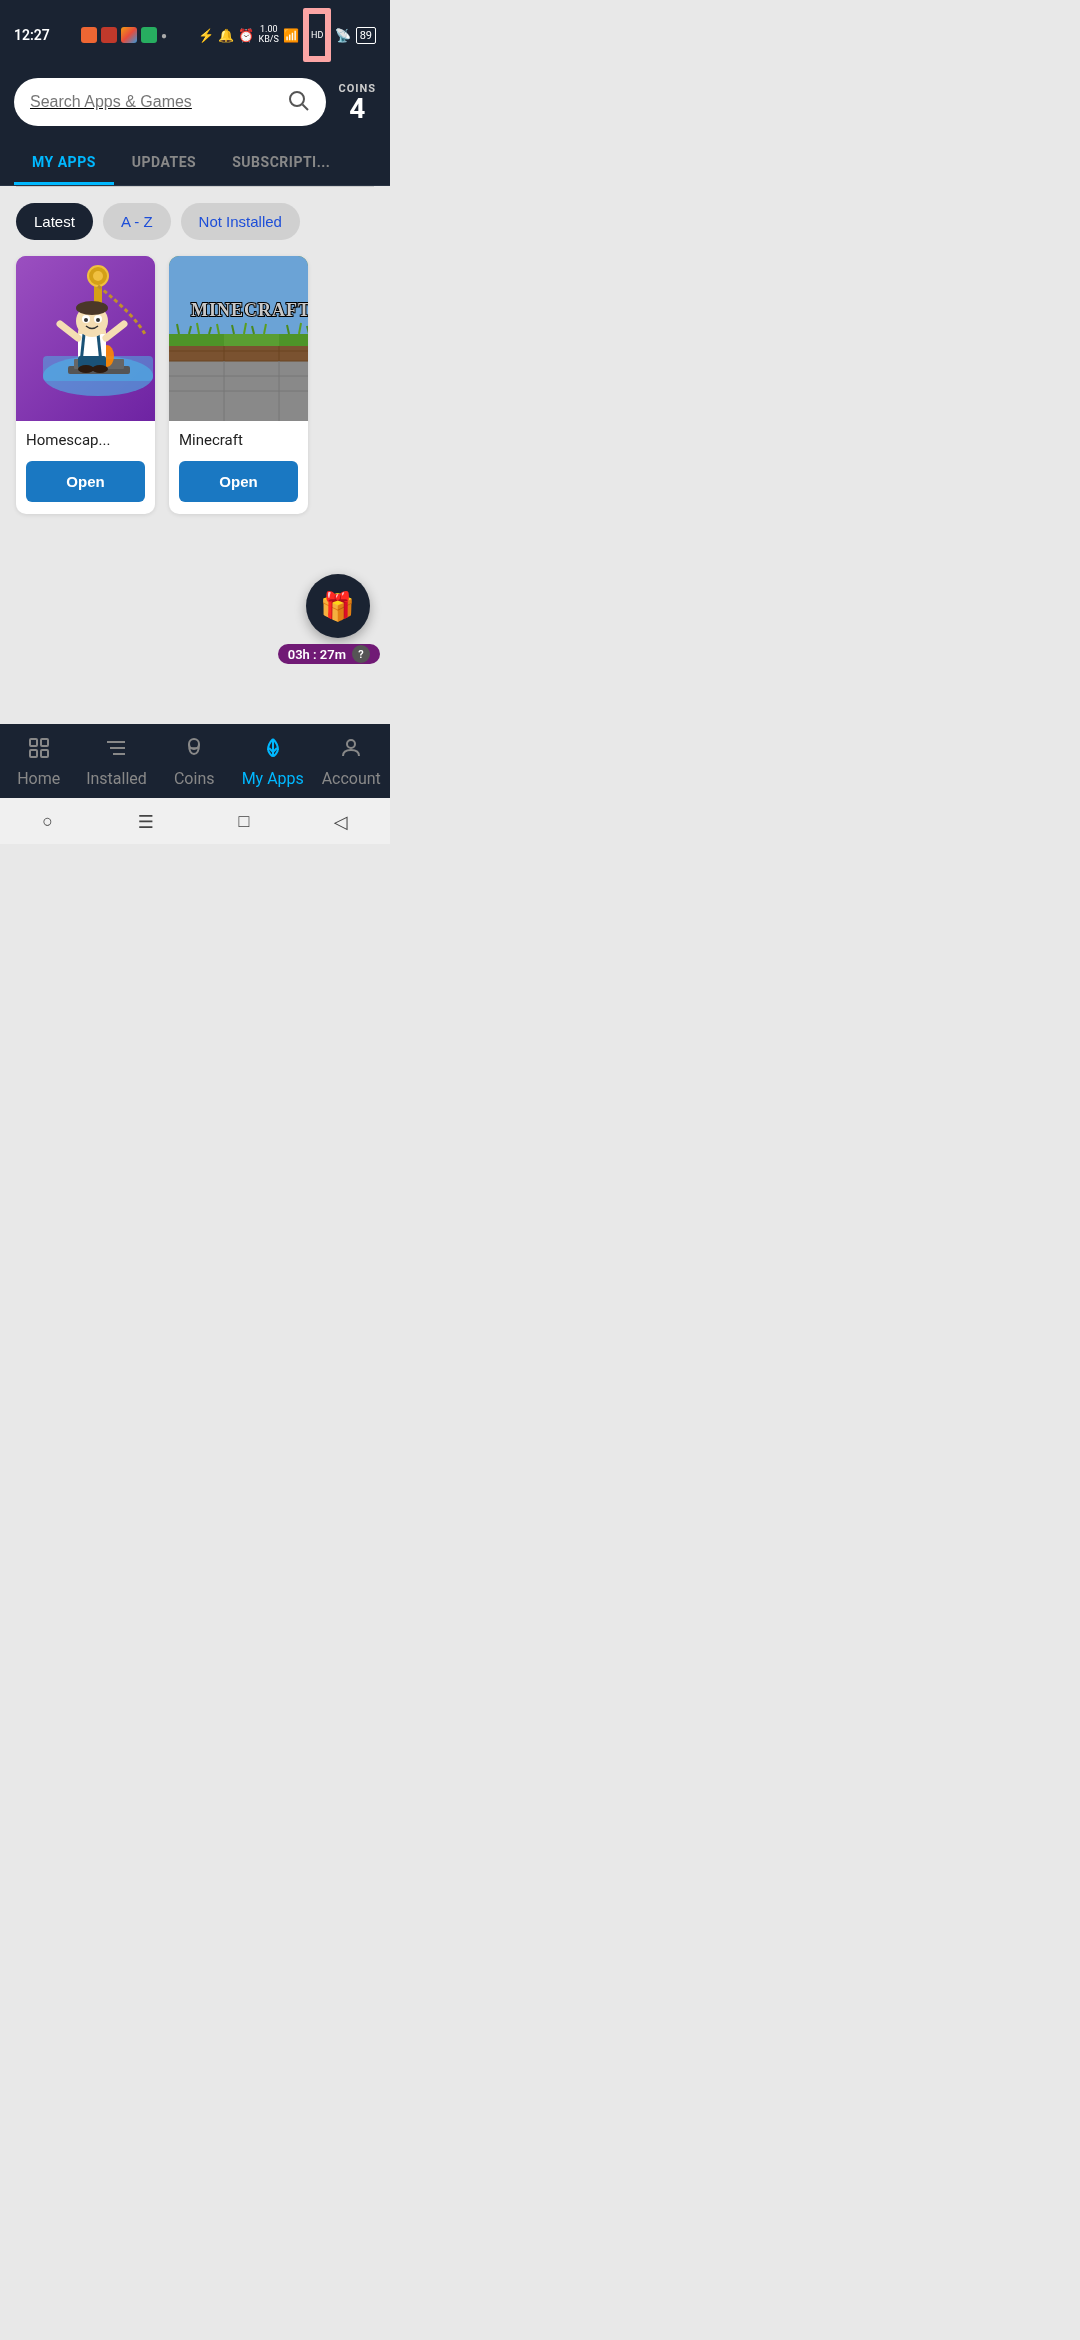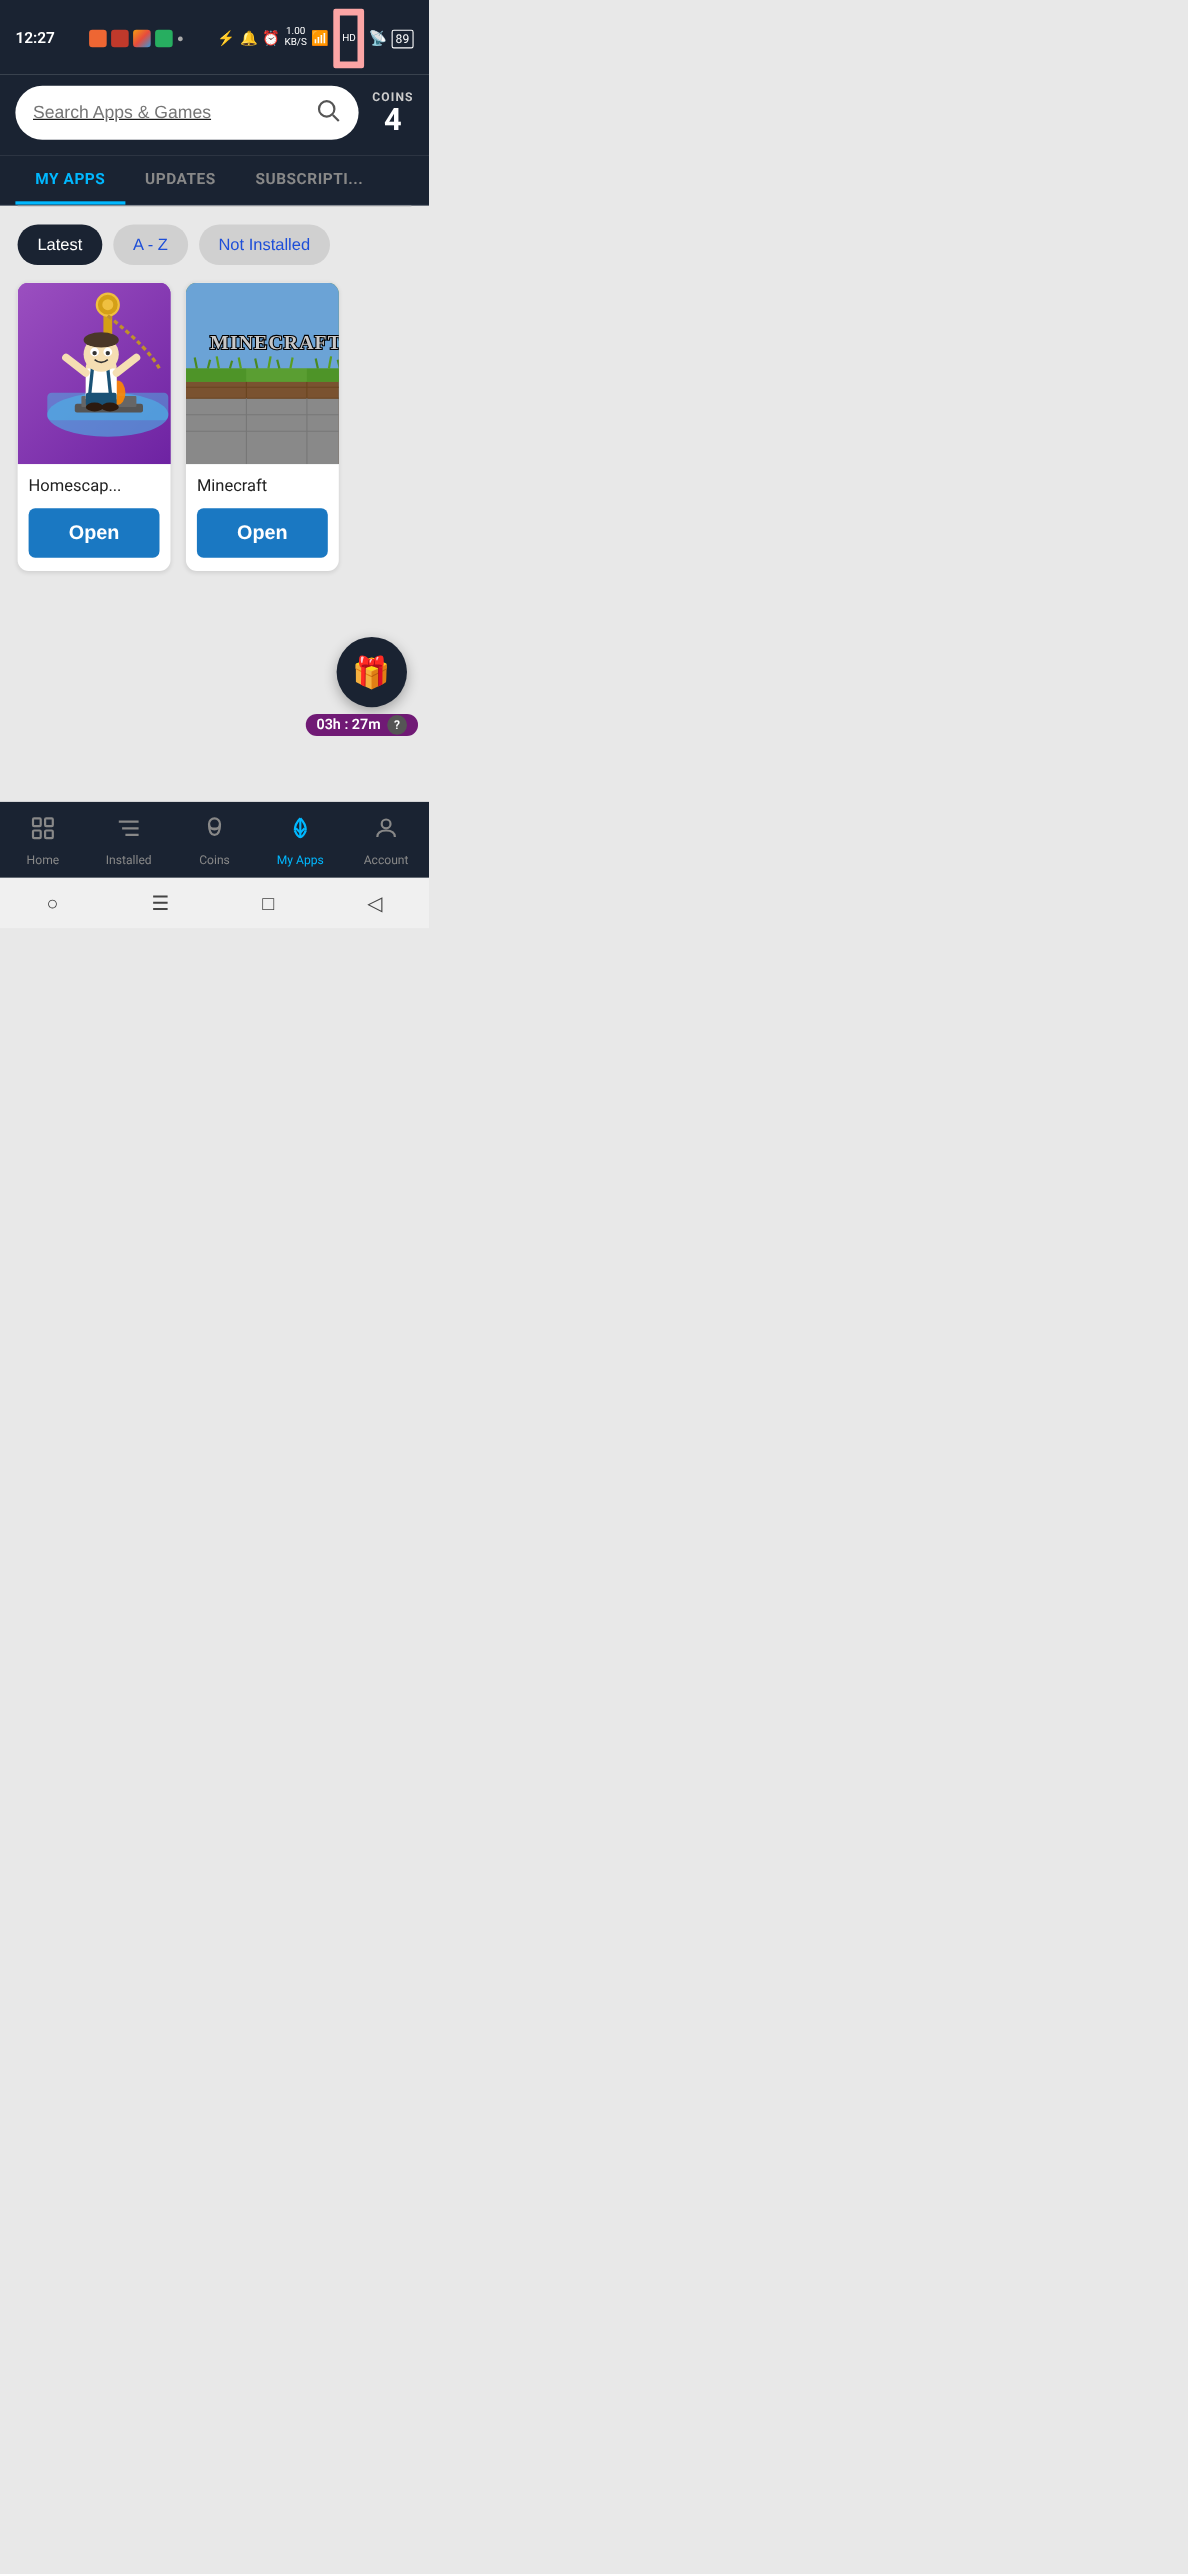--- a/index.html
+++ b/index.html
@@ -193,21 +193,21 @@
       font-size: 15px;
       color: #222;
     }
     .open-btn {
       margin: 6px 10px 12px;
       background: #1a78c2;
       color: white;
       border: none;
       border-radius: 6px;
       padding: 12px;
-      font-size: 18px;
+      font-size: 15px;
       font-weight: 600;
       cursor: pointer;
       text-align: center;
     }
 
     
     .float-area {
       position: relative;
       height: 120px;
     }
@@ -269,21 +269,21 @@
       gap: 4px;
       cursor: pointer;
       min-width: 60px;
     }
     .nav-icon {
       font-size: 22px;
       color: #888;
     }
     .nav-icon.active { color: #00b8ff; }
     .nav-label {
-      font-size: 11px;
+      font-size: 16px;
       color: #888;
     }
     .nav-label.active { color: #00b8ff; }
 
     
     .system-nav {
       background: #f0f0f0;
       display: flex;
       justify-content: space-around;
       align-items: center;

